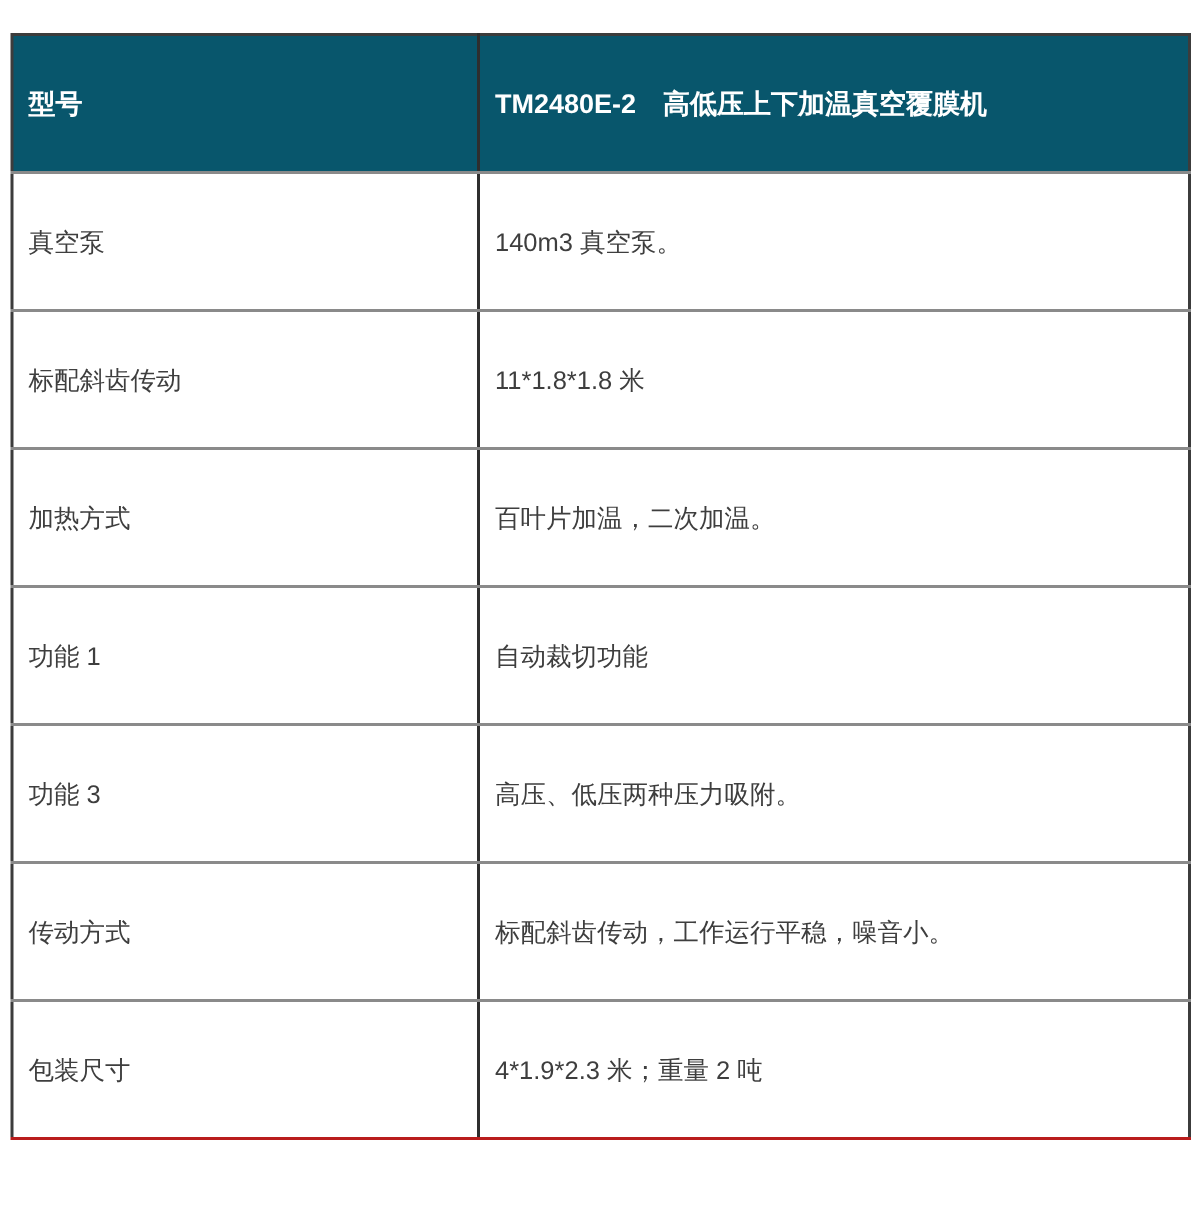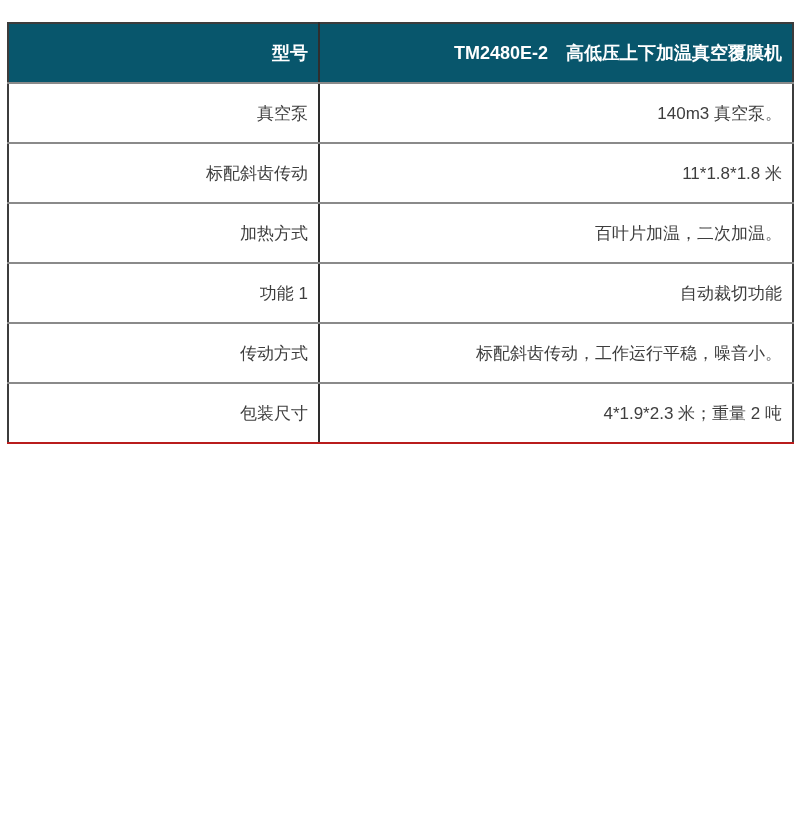--- a/index.html
+++ b/index.html
@@ -19,25 +19,25 @@
     position: absolute;
     left: 7px;
     top: 22px;
     width: 787px;
     border-collapse: collapse;
     table-layout: fixed;
   }
   table.spec-table th,
   table.spec-table td {
     height: 58px;
-    text-align: right;
+    text-align: left;
     vertical-align: middle;
     font-size: 17px;
     color: #3e3e3e;
-    padding: 0 10px;
+    padding: 16px 10px;
     border-top: 2px solid #8a8a8a;
     border-bottom: 2px solid #8a8a8a;
   }
   
   table.spec-table {
     border: 2px solid #3c3c3c;
   }
   table.spec-table tr > *:first-child {
     width: 289px;
     border-right: 2px solid #2e2e2e;
@@ -75,20 +75,24 @@
       </tr>
       <tr>
         <td>加热方式</td>
         <td>百叶片加温，二次加温。</td>
       </tr>
       <tr>
         <td>功能 1</td>
         <td>自动裁切功能</td>
       </tr>
       <tr>
+        <td>功能 3</td>
+        <td>高压、低压两种压力吸附。</td>
+      </tr>
+      <tr>
         <td>传动方式</td>
         <td>标配斜齿传动，工作运行平稳，噪音小。</td>
       </tr>
       <tr>
         <td>包装尺寸</td>
         <td>4*1.9*2.3 米；重量 2 吨</td>
       </tr>
     </tbody>
   </table>
 </div>

